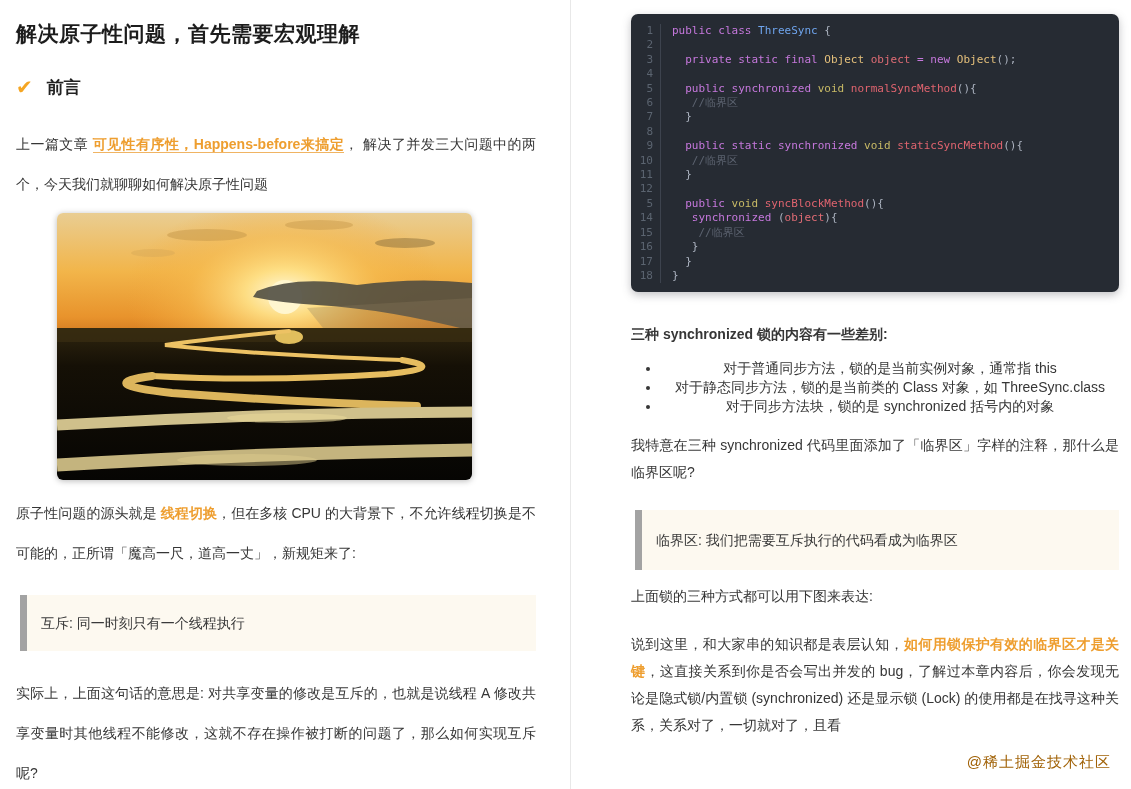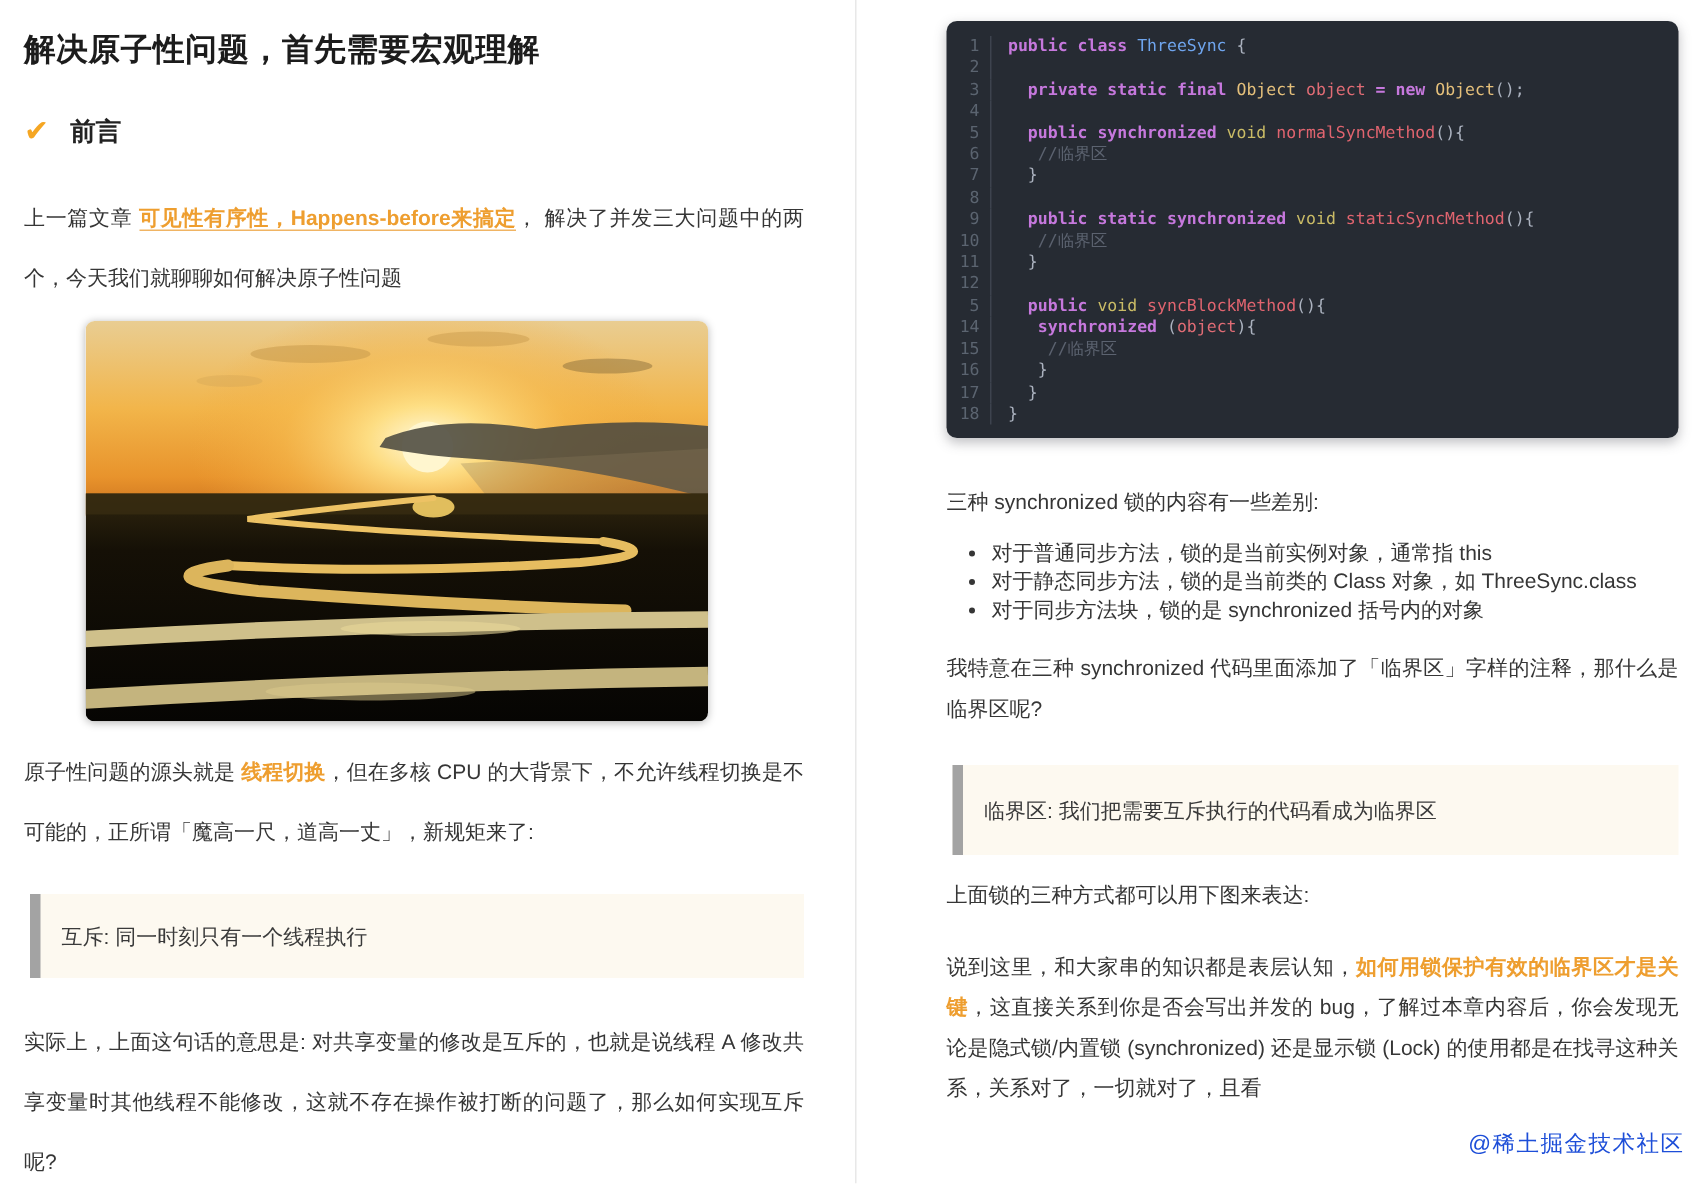--- a/index.html
+++ b/index.html
@@ -47,41 +47,41 @@
     font-family:"DejaVu Sans Mono","Liberation Mono",monospace;
     font-size:11px; line-height:14.4px;
     box-shadow:0 3px 8px rgba(80,80,90,.35);
   }
   .code-line { display:flex; white-space:pre; }
   .code-line .gutter {
     flex:0 0 30px; text-align:right; padding-right:7px;
     color:#5b6470; border-right:1px solid #3d434e; user-select:none;
   }
   .code-line .code-text { padding-left:11px; color:#abb2bf; }
-  .tk-k  { color:#c678dd;font-weight:bold; }
+  .tk-k  { color:#c678dd; }
   .tk-cn { color:#6fa5ee; }
   .tk-ty { color:#e5c07b; }
   .tk-fn { color:#e0646f; }
   .tk-vd { color:#c9bb66; }
   .tk-cm { color:#5c6370; }
   .tk-va { color:#e06c75; }
   .tk-pl { color:#abb2bf; }
 
   .rpara { font-size:14px; line-height:27px; color:#363636; text-align:justify; }
-  .rp1 { margin-top:29px; }
+  .rp1 { margin-top:29px;font-weight:bold; }
   .rp2 { margin-top:16px; }
   .rp3 { margin-top:21px; }
   .rp4 { margin-top:13px; }
 
-  ul.lock-list { margin-top:11px; padding-left:30px; }
+  ul.lock-list { margin-top:11px; padding-left:30px;text-align:center; }
   ul.lock-list li { font-size:14px; line-height:19px; color:#363636; margin-bottom:0; }
 
   .watermark {
-    position:absolute; right:7px; bottom:17px;
-    font-size:15px; color:#1d4ed8; letter-spacing:1px;
+    position:absolute; right:19px; bottom:17px;
+    font-size:15px; color:#a16207; letter-spacing:1px;
   }
 </style>
 </head>
 <body>
 
 <div class="page">
 
   <div class="col-left">
 
     <h1 class="article-title">解决原子性问题，首先需要宏观理解</h1>

